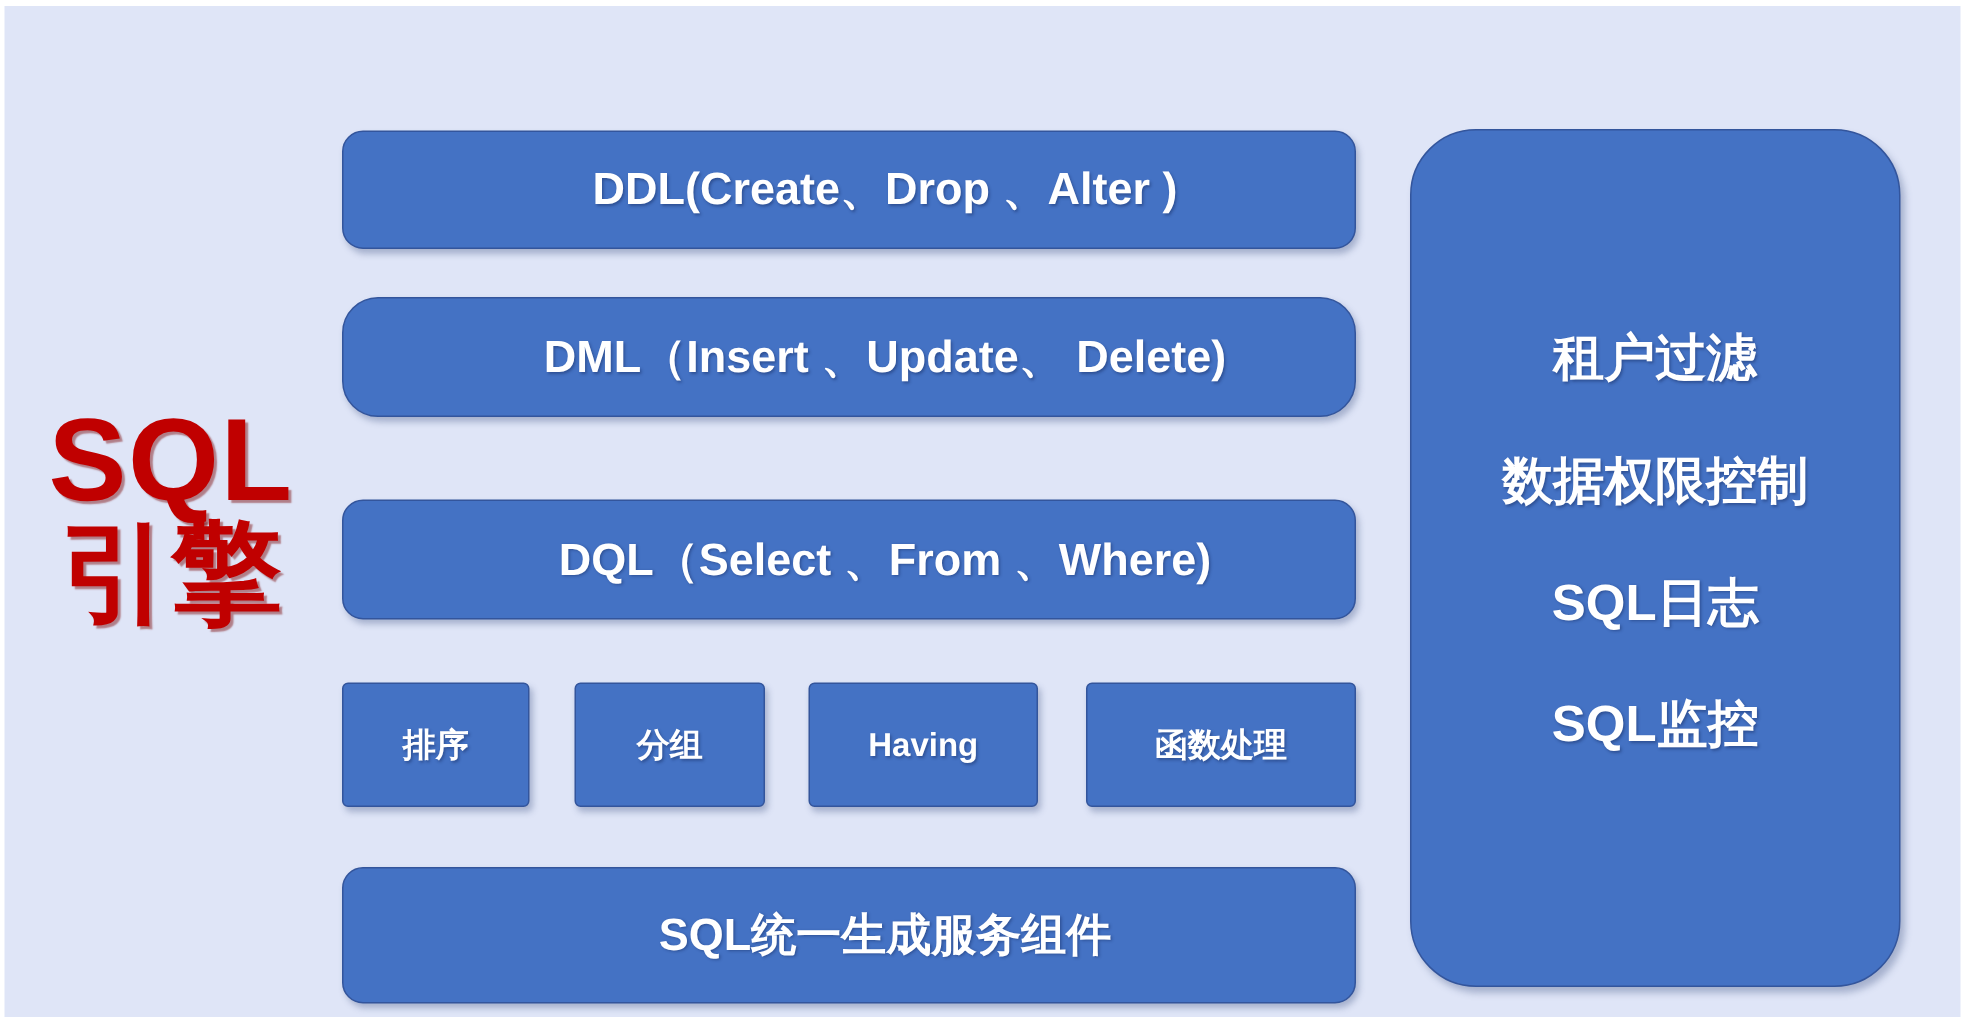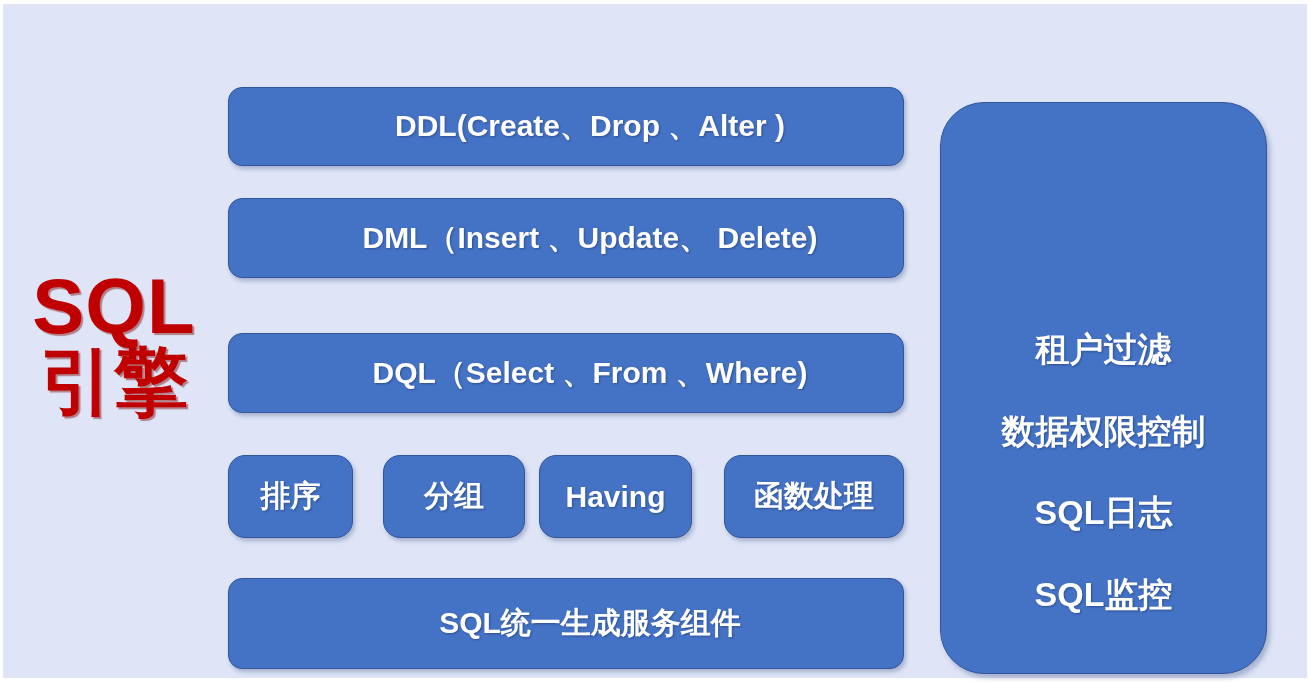--- a/index.html
+++ b/index.html
@@ -76,51 +76,51 @@
 
   .wide {
     left: 228px;
     width: 676px;
     border-radius: 14px;
     font-size: 30px;
     padding-left: 48px;
   }
 
   #box-ddl { top: 87px;  height: 79px; }
-  #box-dml { top: 198px; height: 80px; }
+  #box-dml { top: 198px; height: 80px; border-radius: 24px; }
   #box-dql { top: 333px; height: 80px; }
   #box-gen { top: 578px; height: 91px; }
 
   .smallbox {
     top: 455px;
     height: 83px;
-    border-radius: 17px;
-    font-size: 30px;
+    border-radius: 4px;
+    font-size: 22px;
   }
   #box-sort   { left: 228px; width: 125px; }
-  #box-group  { left: 383px; width: 142px; }
+  #box-group  { left: 383px; width: 127px; }
   #box-having { left: 539px; width: 153px; }
   #box-func   { left: 724px; width: 180px; }
 
   
   #side-panel {
     position: absolute;
     left: 940px;
-    top: 102px;
+    top: 86px;
     width: 327px;
     height: 572px;
     background: #4472c4;
     border: 1px solid #33559c;
     border-radius: 44px;
     box-sizing: border-box;
     box-shadow: 3px 4px 5px rgba(60,80,130,0.35);
     display: flex;
     flex-direction: column;
     align-items: center;
-    justify-content: flex-end;
+    justify-content: center;
     gap: 44px;
     padding: 40px 10px 60px 10px;
   }
   #side-panel .panel-item {
     color: #ffffff;
     font-weight: bold;
     font-size: 34px;
     line-height: 1.1;
     text-align: center;
     white-space: nowrap;

